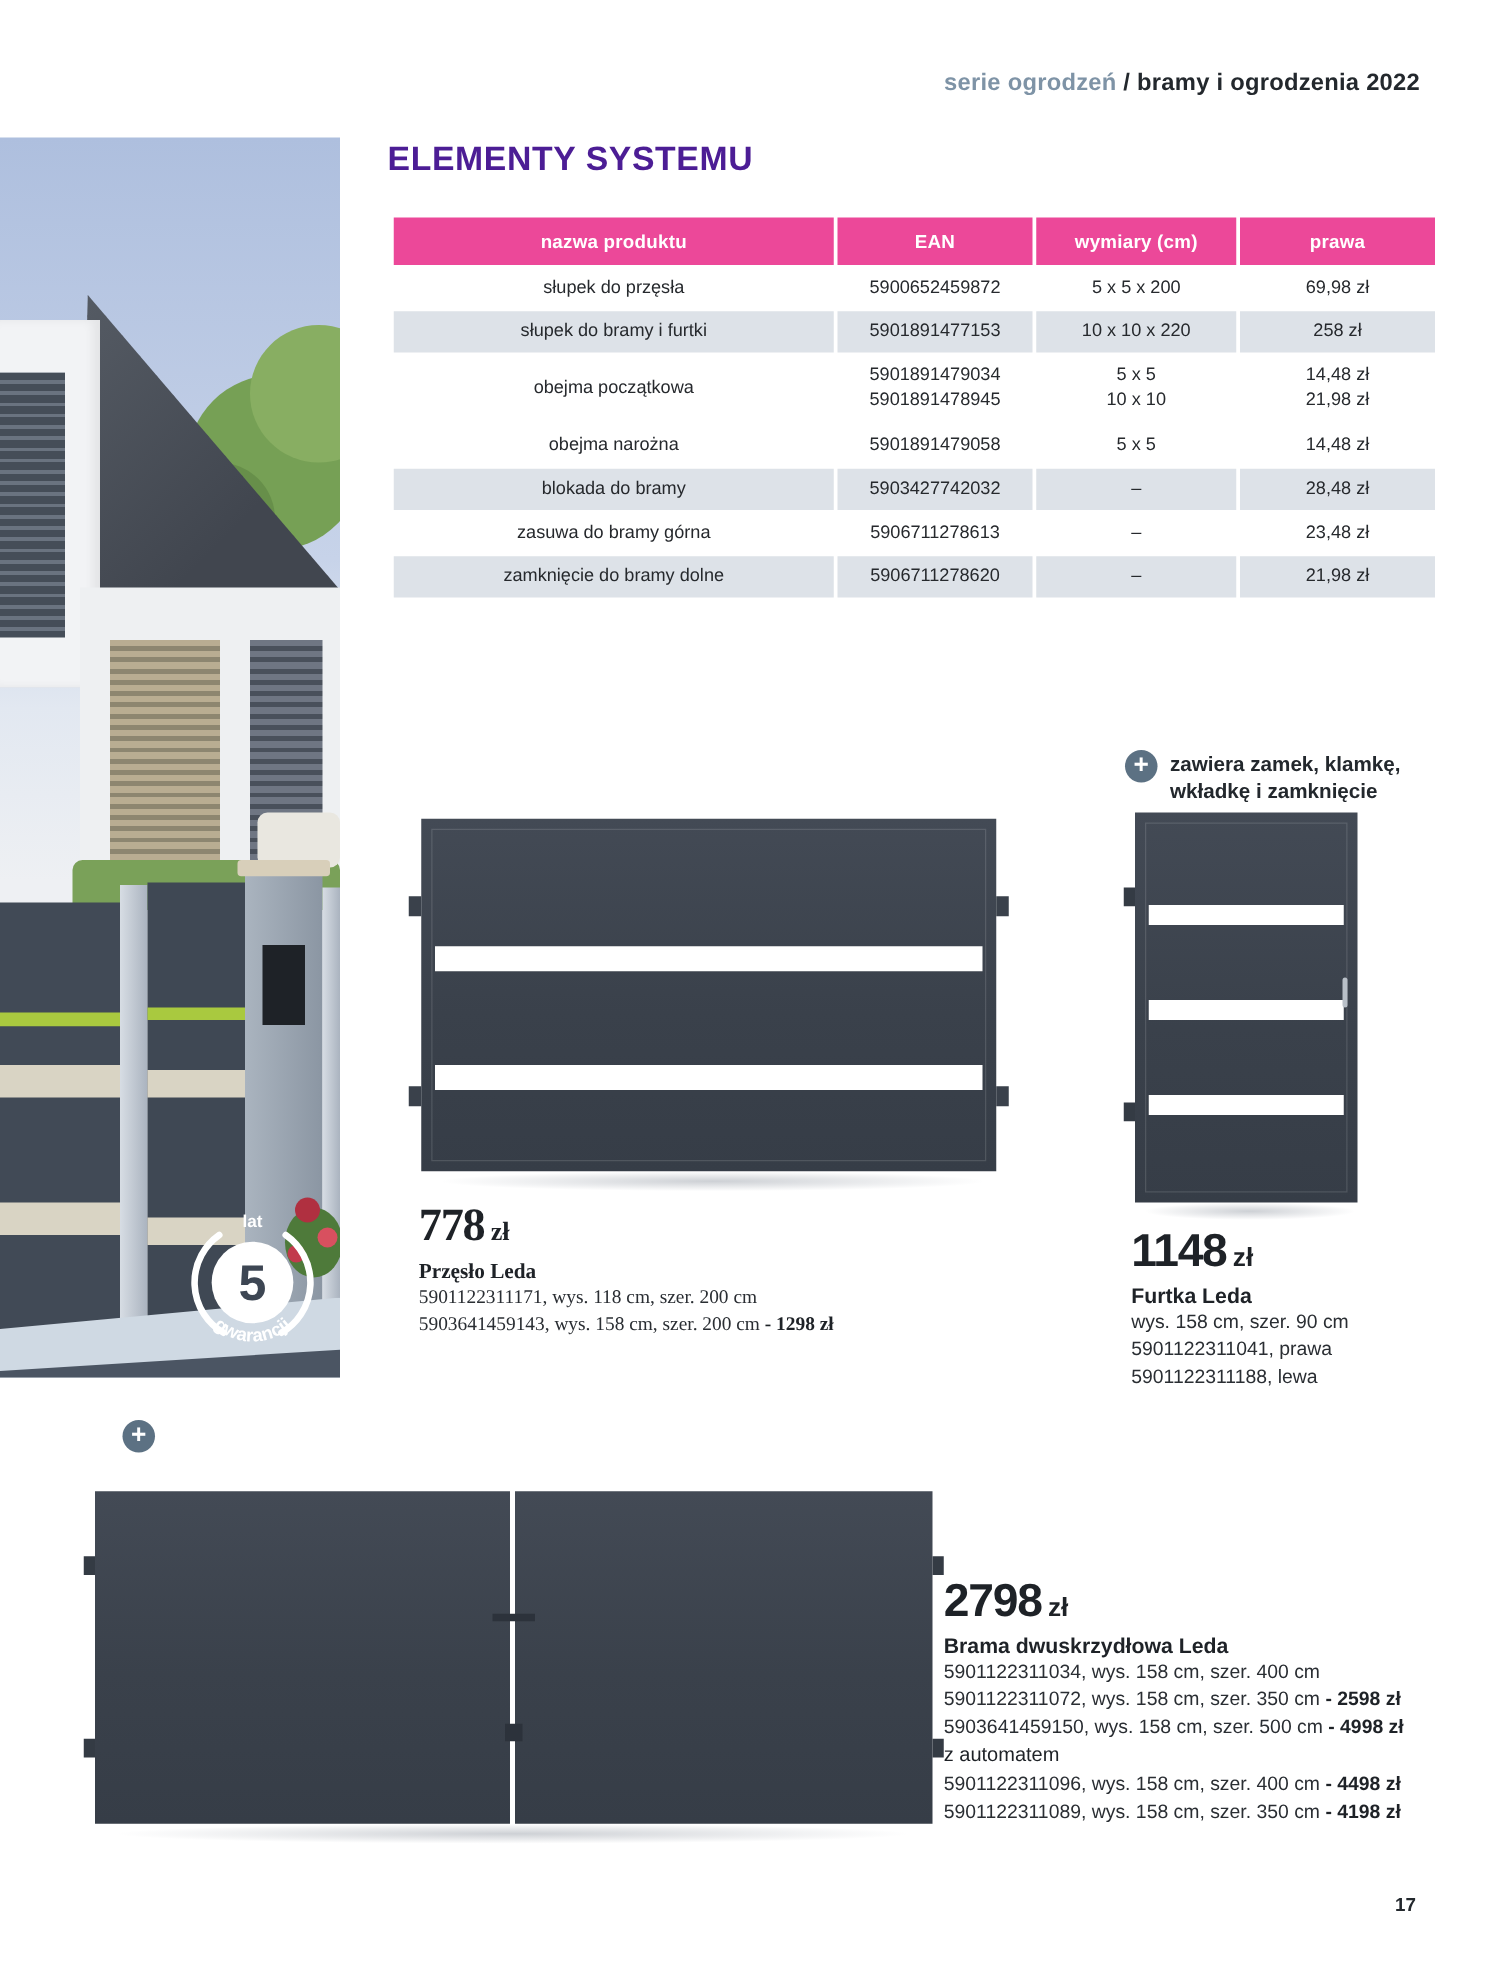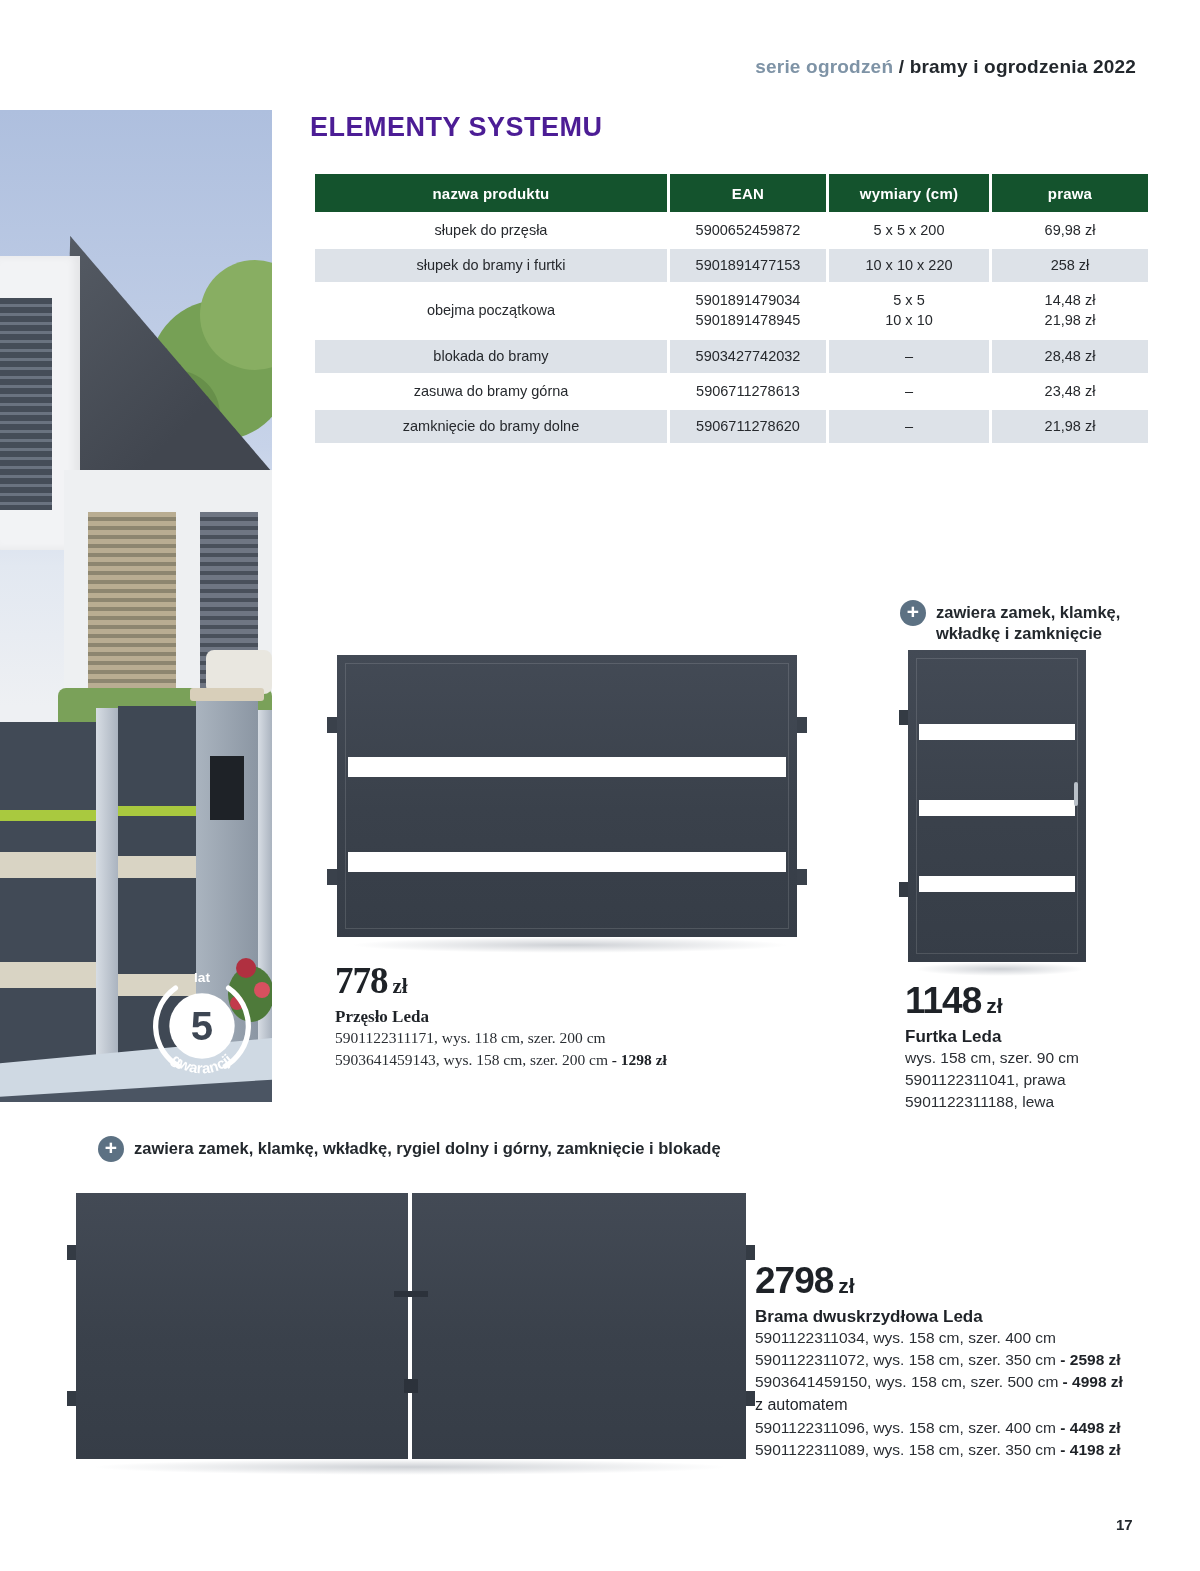--- a/index.html
+++ b/index.html
@@ -14,21 +14,21 @@
   .mag-header { position:absolute; top:56px; right:64px; font-size:19px; font-weight:700; letter-spacing:.2px; }
   .mag-header .series { color:#7e93a6; }
   .mag-header .rest  { color:#23282d; }
 
   
   .section-title { position:absolute; left:310px; top:112px; font-size:27px; font-weight:800; color:#4c1d95; letter-spacing:.5px; }
 
   
   .ptable { position:absolute; left:312px; top:172px; border-collapse:separate; border-spacing:3px 2px; }
   .ptable th {
-    background:#14532d; color:#ffffff; font-size:15px; font-weight:600;
+    background:#ec4899; color:#ffffff; font-size:15px; font-weight:600;
     height:38px; text-align:center; vertical-align:middle; letter-spacing:.2px;
   }
   .ptable td {
     font-size:14.5px; color:#26292d; text-align:center; vertical-align:middle;
     height:33px; white-space:pre-line; line-height:1.35;
   }
   .ptable tr.alt td { background:#dde2e8; }
   .ptable tr.tall td { height:54px; }
   .col-name { width:352px; } .col-ean { width:156px; } .col-dims { width:160px; } .col-price { width:156px; }
 
@@ -198,20 +198,26 @@
       </tr>
       <tr class="tall">
         <td>obejma początkowa</td>
           <td>5901891479034
 5901891478945</td>
           <td>5 x 5
 10 x 10</td>
           <td>14,48 zł
 21,98 zł</td>
       </tr>
+      <tr>
+        <td>obejma narożna</td>
+          <td>5901891479058</td>
+          <td>5 x 5</td>
+          <td>14,48 zł</td>
+      </tr>
       <tr class="alt">
         <td>blokada do bramy</td>
           <td>5903427742032</td>
           <td>–</td>
           <td>28,48 zł</td>
       </tr>
       <tr>
         <td>zasuwa do bramy górna</td>
           <td>5906711278613</td>
           <td>–</td>
@@ -268,21 +274,20 @@
       <span>1148</span><span class="cur">zł</span>
     </div>
     <div class="prod-name">Furtka Leda</div>
     <div class="prod-line">wys. 158 cm, szer. 90 cm</div>
     <div class="prod-line">5901122311041, prawa</div>
     <div class="prod-line">5901122311188, lewa</div>
   </div>
 
   <div class="note" style="left:98px; top:1136px; width:760px;">
     <span class="plus-icon">+</span>
-    <span class="note-text">zawiera zamek, klamkę, wkładkę, rygiel dolny i górny, zamknięcie i blokadę</span>
   </div>
 
   <div style="position:absolute; left:76px; top:1193px; width:670px; height:266px;">
     <div class="leaf" style="left:0; width:332px;">
       <div class="frame"></div>
       <div class="stripe" style="top:72px; height:15px;"></div>
       <div class="stripe" style="top:136px; height:15px;"></div>
       <div class="stripe" style="top:200px; height:15px;"></div>
       <div class="hinge l" style="top:52px;"></div>
       <div class="hinge l" style="top:198px;"></div>

